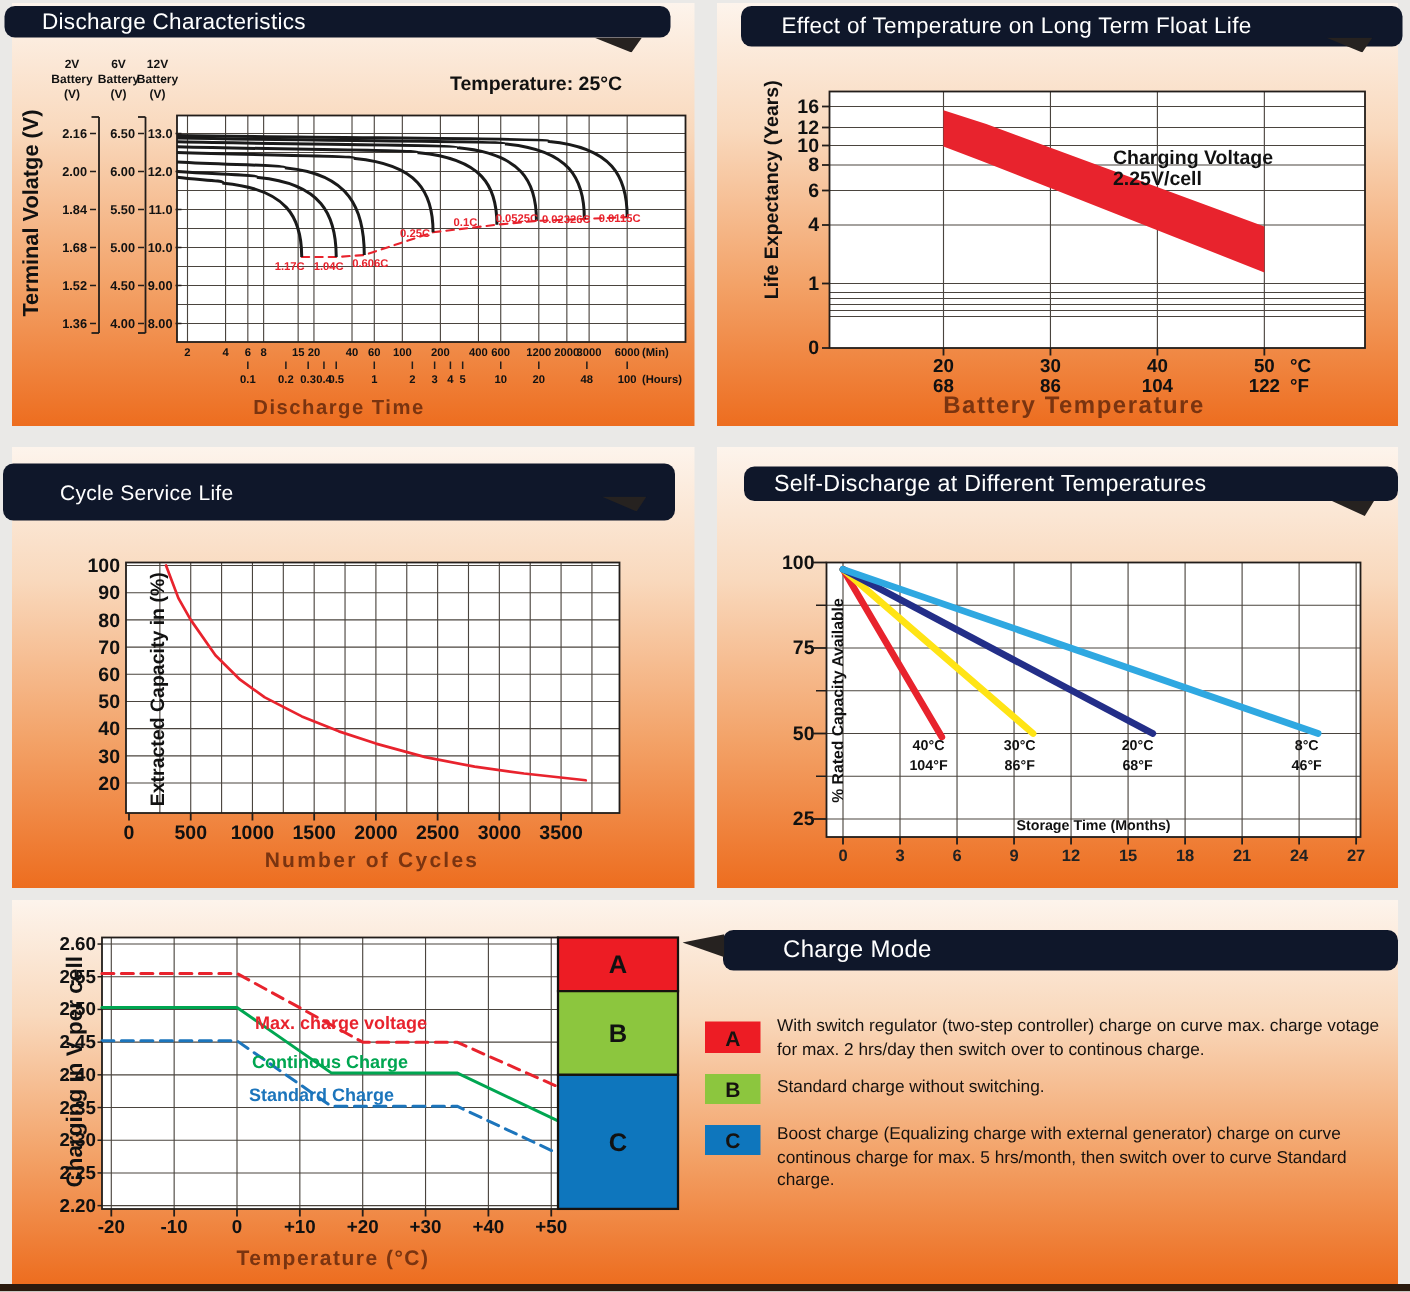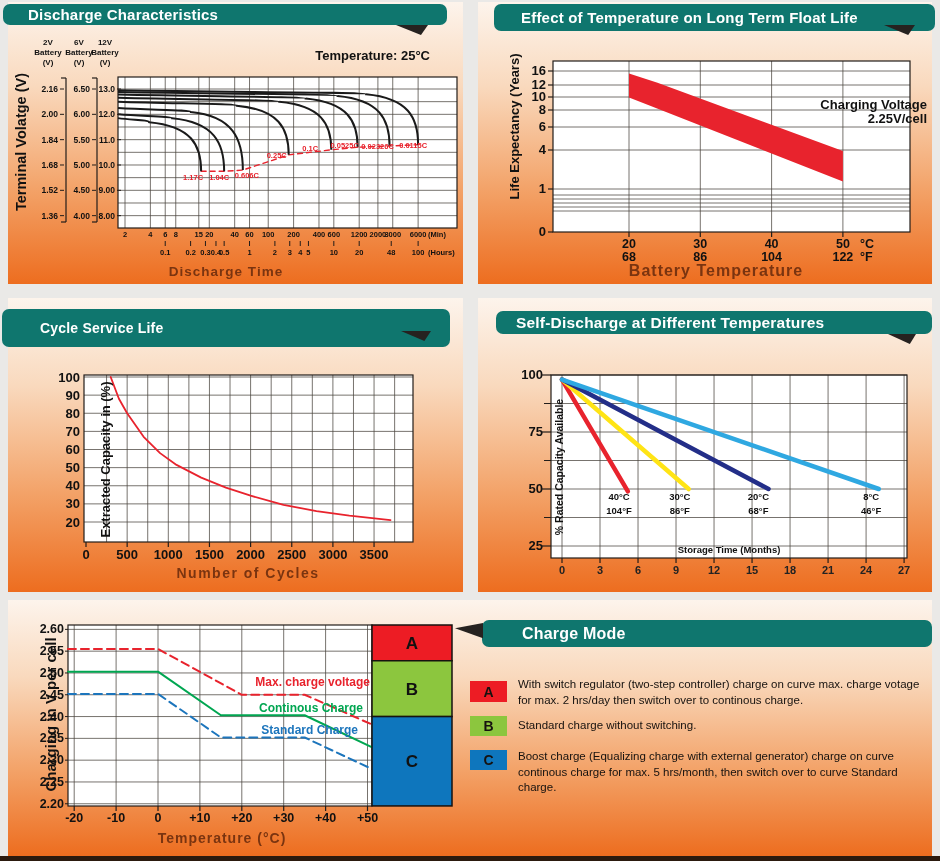--- a/index.html
+++ b/index.html
@@ -1,31 +1,31 @@
 <!DOCTYPE html>
 <html><head>
 <meta charset="utf-8">
 <style>
   *{margin:0;padding:0;box-sizing:border-box}
   html,body{background:#d9d7d5}
   body{font-family:"Liberation Sans",sans-serif}
   #page{position:relative;width:940px;height:861px;background:#eae9e7;overflow:hidden}
   .panel{position:absolute;background:linear-gradient(180deg,#fdf4ec 0%,#f9d9bd 30%,#f3a369 66%,#ed6d1f 100%)}
   #bottom-strip{position:absolute;left:0;top:856px;width:940px;height:5px;background:#2b1a0e}
-  .tbar{position:absolute;background:#0f766e;border-radius:7px;color:#fff;font-weight:bold;
+  .tbar{position:absolute;background:#0f172a;border-radius:7px;color:#fff;font-weight:normal;
         display:flex;align-items:center;z-index:6;letter-spacing:.2px}
   .tail{position:absolute;background:#262220;z-index:6}
   .tail-r{clip-path:polygon(0 0,100% 0,78% 100%)}
   .tail-l{clip-path:polygon(100% 5%,100% 90%,0 35%)}
   #canvas{position:absolute;left:0;top:0;z-index:3;pointer-events:none}
   .lbl{position:absolute;z-index:5;white-space:nowrap;color:#111}
   .vlabel{position:absolute;z-index:5;transform:rotate(-90deg);text-align:center;white-space:nowrap;
           font-weight:bold;color:#111}
   .axis-label{color:#7a3410;font-weight:bold;letter-spacing:1px;text-align:center}
-  .center{text-align:right}
+  .center{text-align:left}
   .bold{font-weight:bold}
   .legend-letter{position:absolute;z-index:5;display:flex;align-items:center;justify-content:center;
                  width:37px;height:21px;font-weight:bold;font-size:14px;color:#16120f}
   .legend-text{position:absolute;z-index:5;font-size:11.5px;line-height:15.5px;color:#16120f;width:416px}
 </style>
 </head>
 <body>
 
 <div id="page">
 

